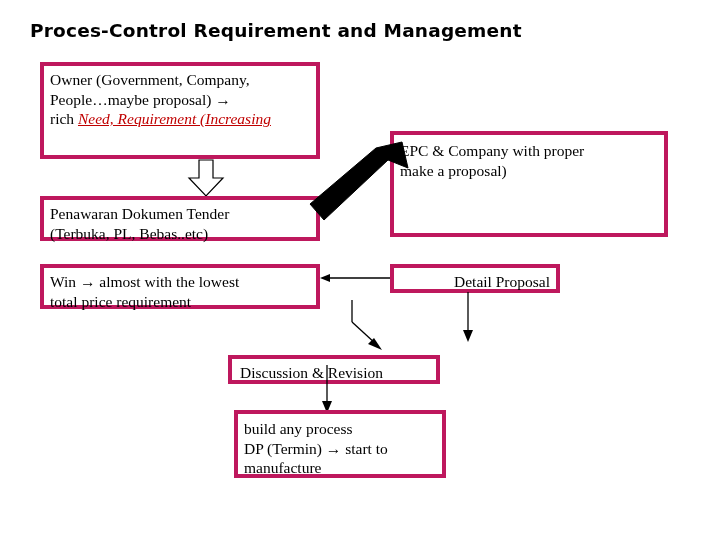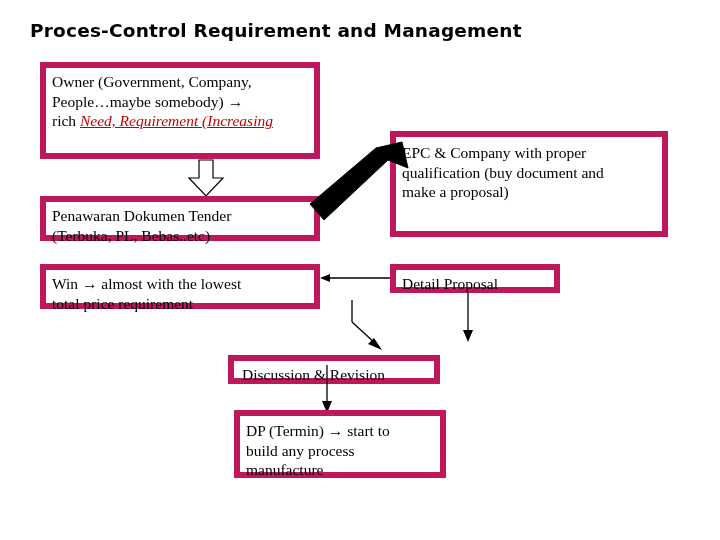--- a/index.html
+++ b/index.html
@@ -25,21 +25,21 @@
     top: 20px;
     font-family: "DejaVu Sans", sans-serif;
     font-size: 18.5px;
     font-weight: bold;
     color: #000000;
     letter-spacing: 0.2px;
     white-space: nowrap;
   }
   .box {
     position: absolute;
-    border: 6px solid #be185d;
+    border: 4px solid #be185d;
     background: #ffffff;
     box-sizing: border-box;
     font-family: "Liberation Serif", serif;
     font-size: 15.5px;
     line-height: 1.27;
     color: #000000;
     padding: 4px 6px 4px 6px;
   }
   .red-italic {
     color: #c00000;
@@ -53,21 +53,21 @@
 </style>
 </head>
 <body>
 
 <div id="slide">
 
   <div class="title">Proces-Control Requirement and Management</div>
 
   <div class="box" style="left:40px; top:62px; width:280px; height:97px;">
     <div>Owner (Government, Company,</div>
-    <div>People…maybe somebody) →</div>
+    <div>People…maybe proposal) →</div>
     <div>
       <span>rich </span><span class="red-italic">Need, Requirement (Increasing</span>
     </div>
   </div>
 
   <svg class="arrow-svg" style="left:186px; top:160px;" width="40" height="38" viewBox="0 0 40 38">
     <polygon points="13,0 27,0 27,18 37,18 20,36 3,18 13,18" fill="#ffffff" stroke="#000000" stroke-width="1.2"></polygon>
   </svg>
 
   <div class="box" style="left:40px; top:264px; width:280px; height:45px;">
@@ -75,30 +75,29 @@
     <div>total price requirement</div>
   </div>
 
   <div class="box" style="left:40px; top:196px; width:280px; height:45px;">
     <div>Penawaran Dokumen Tender</div>
     <div>(Terbuka, PL, Bebas..etc)</div>
   </div>
 
   <div class="box" style="left:390px; top:131px; width:278px; height:106px; padding-top:6px;">
     <div>EPC &amp; Company with proper</div>
-    <div>qualification (buy document and</div>
     <div>make a proposal)</div>
     <div style="height:10px;"></div>
   </div>
 
   <svg class="arrow-svg" style="left:300px; top:140px;" width="110" height="85" viewBox="0 0 110 85">
     <polygon points="102,2 108,28 88,20 24,80 10,64 76,8" fill="#000000" stroke="#000000" stroke-width="1"></polygon>
   </svg>
 
-  <div class="box" style="left:390px; top:264px; width:170px; height:29px; padding-top:4px;">
+  <div class="box" style="left:390px; top:264px; width:170px; height:29px; padding-top:4px;text-align:right;">
     <div>Detail Proposal</div>
   </div>
 
   <svg class="arrow-svg" style="left:320px; top:268px;" width="72" height="20" viewBox="0 0 72 20">
     <line x1="70" y1="10" x2="8" y2="10" stroke="#000000" stroke-width="1.3"></line>
     <polygon points="0,10 10,6 10,14" fill="#000000"></polygon>
   </svg>
 
   <svg class="arrow-svg" style="left:330px; top:300px;" width="60" height="52" viewBox="0 0 60 52">
     <line x1="22" y1="0" x2="22" y2="22" stroke="#000000" stroke-width="1.3"></line>
@@ -114,18 +113,18 @@
   <div class="box" style="left:228px; top:336px; width:212px; height:29px; padding-top:4px; padding-left:8px;margin-top:19px;">
     <div>Discussion &amp; Revision</div>
   </div>
 
   <svg class="arrow-svg" style="left:317px; top:365px;" width="20" height="48" viewBox="0 0 20 48">
     <line x1="10" y1="0" x2="10" y2="40" stroke="#000000" stroke-width="1.3"></line>
     <polygon points="10,48 5,36 15,36" fill="#000000"></polygon>
   </svg>
 
   <div class="box" style="left:234px; top:410px; width:212px; height:68px; padding-top:5px;">
+    <div>build any process</div>
     <div>DP (Termin) → start to</div>
-    <div>build any process</div>
     <div>manufacture</div>
   </div>
 
 </div>
 
 </body></html>

